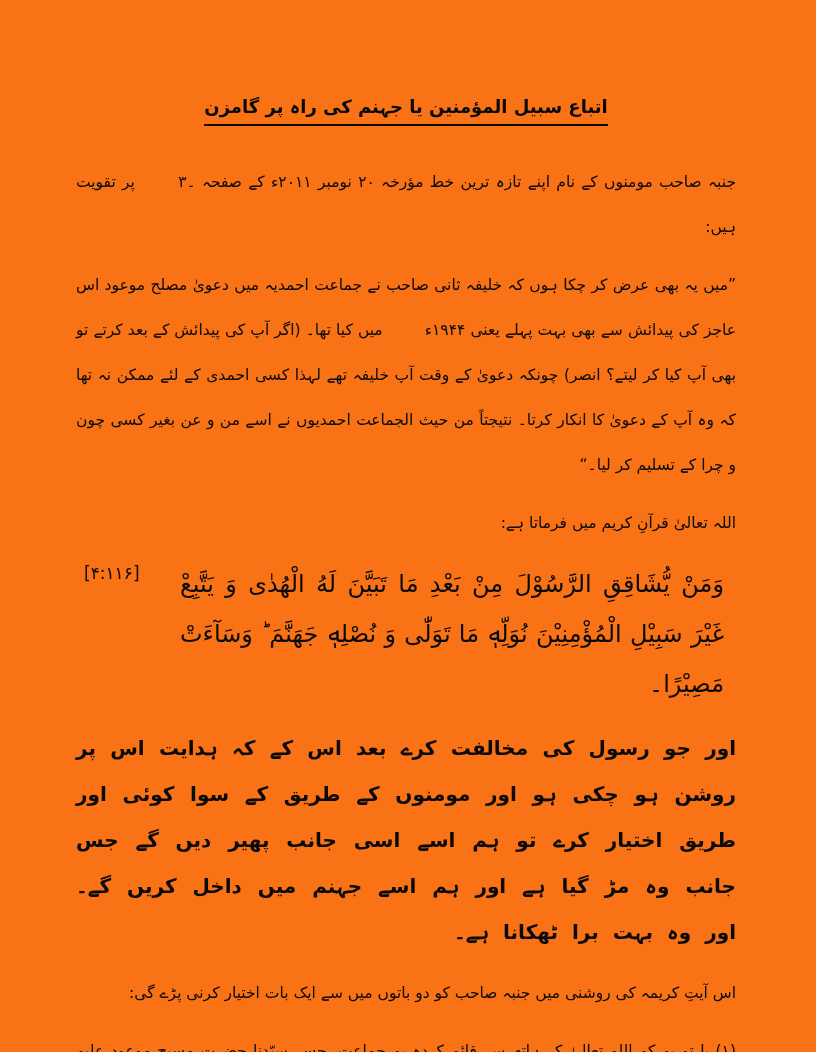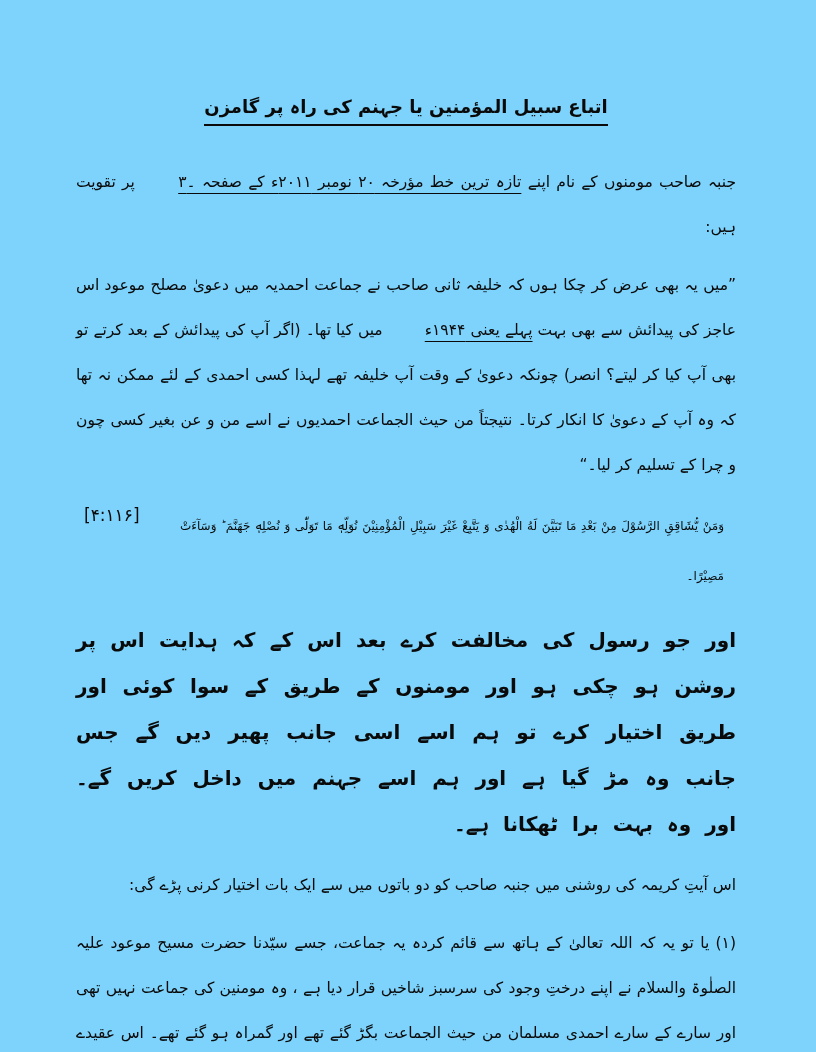--- a/index.html
+++ b/index.html
@@ -13,63 +13,62 @@
     overflow: hidden;
   }
   .page {
     box-sizing: border-box;
     width: 816px;
     height: 1052px;
     padding: 96px 80px 30px 76px;
     direction: rtl;
     font-family: "DejaVu Sans", sans-serif;
     color: #0a0a0a;
-    background: #7dd3fc;
+    background: #f97316;
   }
   .title-wrap {
     text-align: center;
     margin-bottom: 34px;
   }
   .title-text {
     display: inline-block;
     font-size: 18px;
     font-weight: bold;
     padding-bottom: 7px;
     border-bottom: 2px solid #0a0a0a;
   }
   .para {
     margin: 0 0 13px 0;
     font-size: 15.5px;
     line-height: 45px;
     text-align: justify;
     text-align-last: auto;
   }
   .u {
-    text-decoration: underline;
     text-underline-offset: 6px;
     margin-left: 37px;
   }
   .verse {
     position: relative;
     margin: 2px 12px 16px 0;
     padding-left: 104px;
   }
   .verse-ref {
     position: absolute;
     left: 0;
     top: 4px;
     direction: ltr;
     font-size: 17px;
     letter-spacing: 1px;
     white-space: nowrap;
     margin-left: 8px;
   }
   .verse-text {
     display: block;
-    font-size: 12px;
+    font-size: 24px;
     line-height: 50px;
     text-align: justify;
   }
   .translation {
     font-weight: bold;
     font-size: 20px;
     line-height: 46px;
     word-spacing: 7px;
     letter-spacing: 0.3px;
     margin-bottom: 16px;
@@ -81,20 +80,21 @@
 <div class="page">
 
   <div class="title-wrap">
     <span class="title-text">اتباع سبیل المؤمنین یا جہنم کی راہ پر گامزن</span>
   </div>
 
   <p class="para"><span>جنبہ صاحب مومنوں کے نام اپنے </span><span class="u">تازہ ترین خط مؤرخہ ۲۰ نومبر ۲۰۱۱ء کے صفحہ ۔۳</span><span> پر تقویت ہیں:</span></p>
 
   <p class="para"><span>”میں یہ بھی عرض کر چکا ہوں کہ خلیفہ ثانی صاحب نے جماعت احمدیہ میں دعویٰ مصلح موعود اس عاجز کی پیدائش سے بھی بہت </span><span class="u">پہلے یعنی ۱۹۴۴ء</span><span> میں کیا تھا۔ (اگر آپ کی پیدائش کے بعد کرتے تو بھی آپ کیا کر لیتے؟ انصر) چونکہ دعویٰ کے وقت آپ خلیفہ تھے لہذا کسی احمدی کے لئے ممکن نہ تھا کہ وہ آپ کے دعویٰ کا انکار کرتا۔ نتیجتاً من حیث الجماعت احمدیوں نے اسے من و عن بغیر کسی چون و چرا کے تسلیم کر لیا۔“</span></p>
 
+  <p class="para">اللہ تعالیٰ قرآنِ کریم میں فرماتا ہے:</p>
 
   <div class="verse">
     <span class="verse-ref">[۴:۱۱۶]</span>
     <span class="verse-text">وَمَنْ يُّشَاقِقِ الرَّسُوْلَ مِنْ بَعْدِ مَا تَبَيَّنَ لَهُ الْهُدٰى وَ يَتَّبِعْ غَيْرَ سَبِيْلِ الْمُؤْمِنِيْنَ نُوَلِّهٖ مَا تَوَلّٰى وَ نُصْلِهٖ جَهَنَّمَ ؕ وَسَآءَتْ مَصِيْرًا۔</span>
   </div>
 
   <p class="para translation">اور جو رسول کی مخالفت کرے بعد اس کے کہ ہدایت اس پر روشن ہو چکی ہو اور مومنوں کے طریق کے سوا کوئی اور طریق اختیار کرے تو ہم اسے اسی جانب پھیر دیں گے جس جانب وہ مڑ گیا ہے اور ہم اسے جہنم میں داخل کریں گے۔ اور وہ بہت برا ٹھکانا ہے۔</p>
 
   <p class="para">اس آیتِ کریمہ کی روشنی میں جنبہ صاحب کو دو باتوں میں سے ایک بات اختیار کرنی پڑے گی:</p>
 

